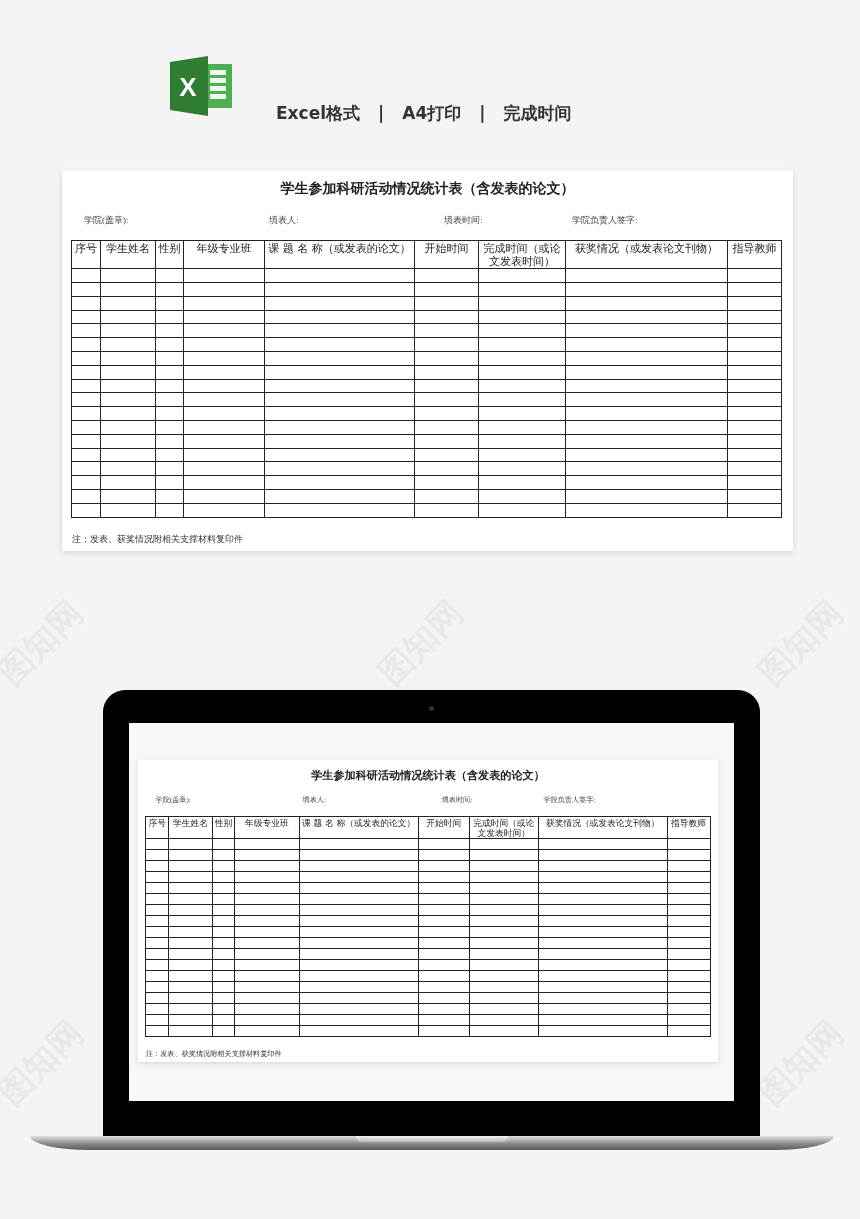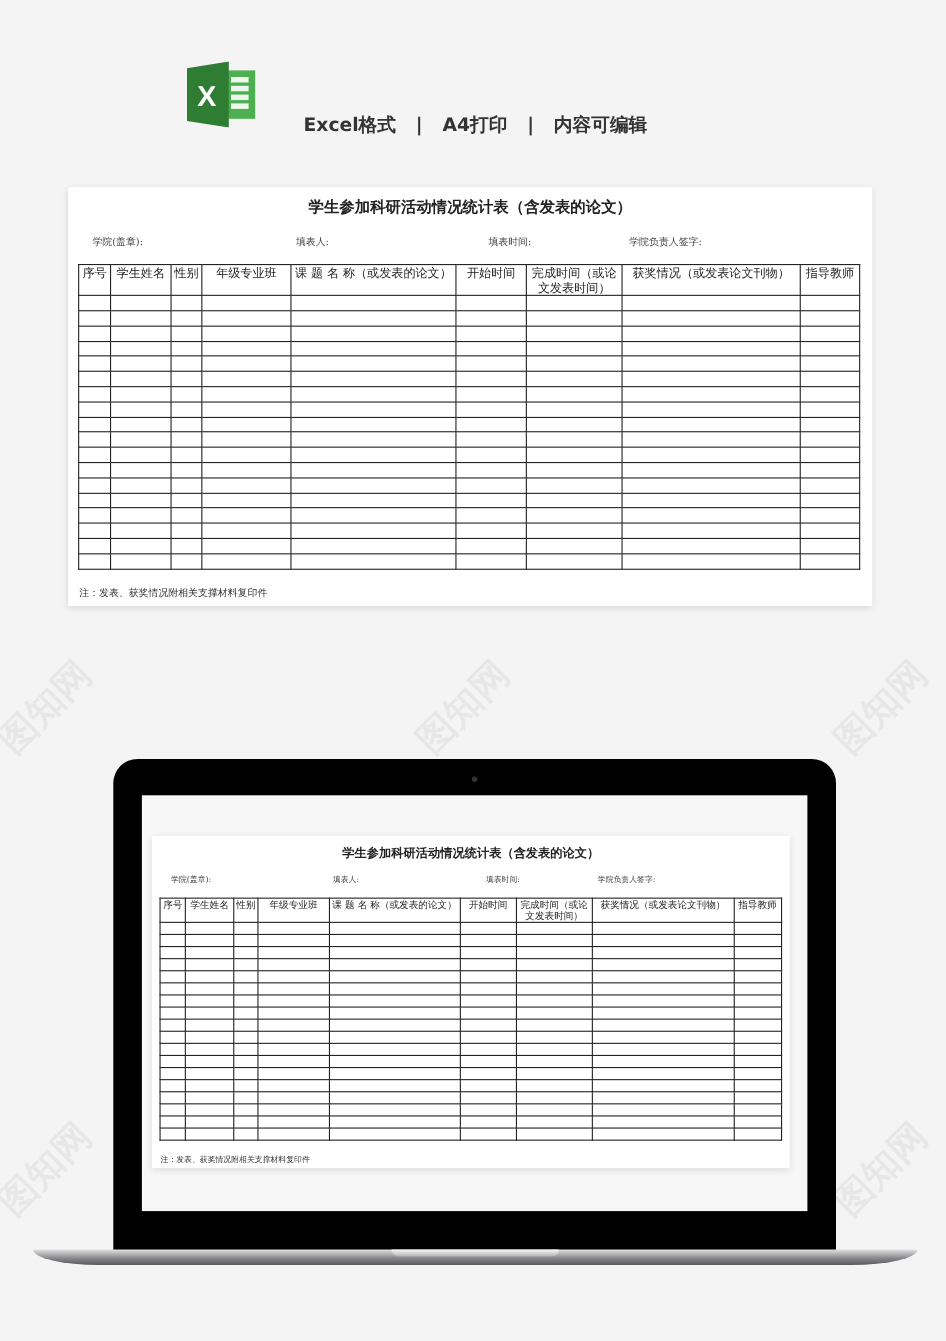--- a/index.html
+++ b/index.html
@@ -3,21 +3,21 @@
 <meta charset="utf-8">
 <style>
   body{margin:0;background:#f4f4f4;font-family:"DejaVu Sans",sans-serif;}
   .page{position:relative;width:860px;height:1219px;overflow:hidden;background:#f4f4f4;}
   .logo{position:absolute;left:170px;top:56px;width:64px;height:60px;}
   .hdr-title{position:absolute;left:276px;top:52px;font-size:29px;font-weight:bold;color:#2e7d32;letter-spacing:1px;white-space:nowrap;}
   .hdr-sub{position:absolute;left:276px;top:102px;font-size:17px;font-weight:bold;color:#333;white-space:nowrap;}
   .hdr-sub span.sep{margin:0 18px;}
   .sheet{position:absolute;background:#fff;box-shadow:0 2px 6px rgba(0,0,0,.12);font-family:"DejaVu Serif",serif;color:#222;}
   .sheet .t{position:absolute;left:0;right:0;text-align:center;font-weight:bold;}
-  .sheet .meta{position:absolute;white-space:nowrap;color:#444;}
+  .sheet .meta{position:absolute;white-space:nowrap;color:#444;font-family:Liberation Serif, serif;}
   .sheet table{position:absolute;border-collapse:collapse;table-layout:fixed;}
   .sheet td,.sheet th{border:1px solid #222;padding:0;font-weight:normal;vertical-align:top;text-align:center;line-height:1.15;overflow:hidden;}
   .sheet .note{position:absolute;white-space:nowrap;color:#333;}
   .wm{position:absolute;font-size:34px;color:rgba(0,0,0,0.05);transform:rotate(-45deg);font-weight:bold;white-space:nowrap;}
   .laptop{position:absolute;left:103px;top:690px;width:657px;height:450px;background:#000;border-radius:22px 22px 0 0;}
   .cam{position:absolute;left:326px;top:16px;width:5px;height:5px;border-radius:50%;background:#333;}
   .screen{position:absolute;left:26px;top:33px;width:605px;height:378px;background:#f7f7f7;}
   .base{position:absolute;left:30px;top:1136px;width:804px;height:14px;background:linear-gradient(#e0e0e0,#8a8a8e 55%,#5a5a5e);border-radius:0 0 60px 60px/0 0 14px 14px;}
   .notch{position:absolute;left:326px;top:0;width:152px;height:6px;background:linear-gradient(#f5f5f5,#b8b8b8);border-radius:0 0 6px 6px;}
 </style>
@@ -38,21 +38,21 @@
     <g fill="#fff" opacity=".9">
       <rect x="40" y="14" width="16" height="5"></rect>
         <rect x="40" y="22" width="16" height="5"></rect>
       <rect x="40" y="30" width="16" height="5"></rect>
         <rect x="40" y="38" width="16" height="5"></rect>
     </g>
     <polygon points="0,6 38,0 38,60 0,54" fill="#2e7d32"></polygon>
     <text x="18" y="40" font-size="26" font-weight="bold" fill="#fff" text-anchor="middle" font-family="Liberation Sans, sans-serif">X</text>
   </svg>
   <div class="hdr-sub">
-    <span>Excel格式</span><span class="sep">|</span><span>A4打印</span><span class="sep">|</span><span>内容可编辑</span>
+    <span>Excel格式</span><span class="sep">|</span><span>A4打印</span><span class="sep">|</span><span>完成时间</span>
   </div>
 
   <div class="sheet" id="sheet1" style="left:62px;top:170px;width:731px;height:381px;">
       <div class="t" style="top:10px;font-size:14px">学生参加科研活动情况统计表（含发表的论文）</div>
       <div class="meta" style="left:22px;top:44px;font-size:9px">学院(盖章):</div>
       <div class="meta" style="left:207px;top:44px;font-size:9px">填表人:</div>
       <div class="meta" style="left:382px;top:44px;font-size:9px">填表时间:</div>
       <div class="meta" style="left:510px;top:44px;font-size:9px">学院负责人签字:</div>
       <table style="left:9px;top:70px;width:710px">
         <colgroup>

